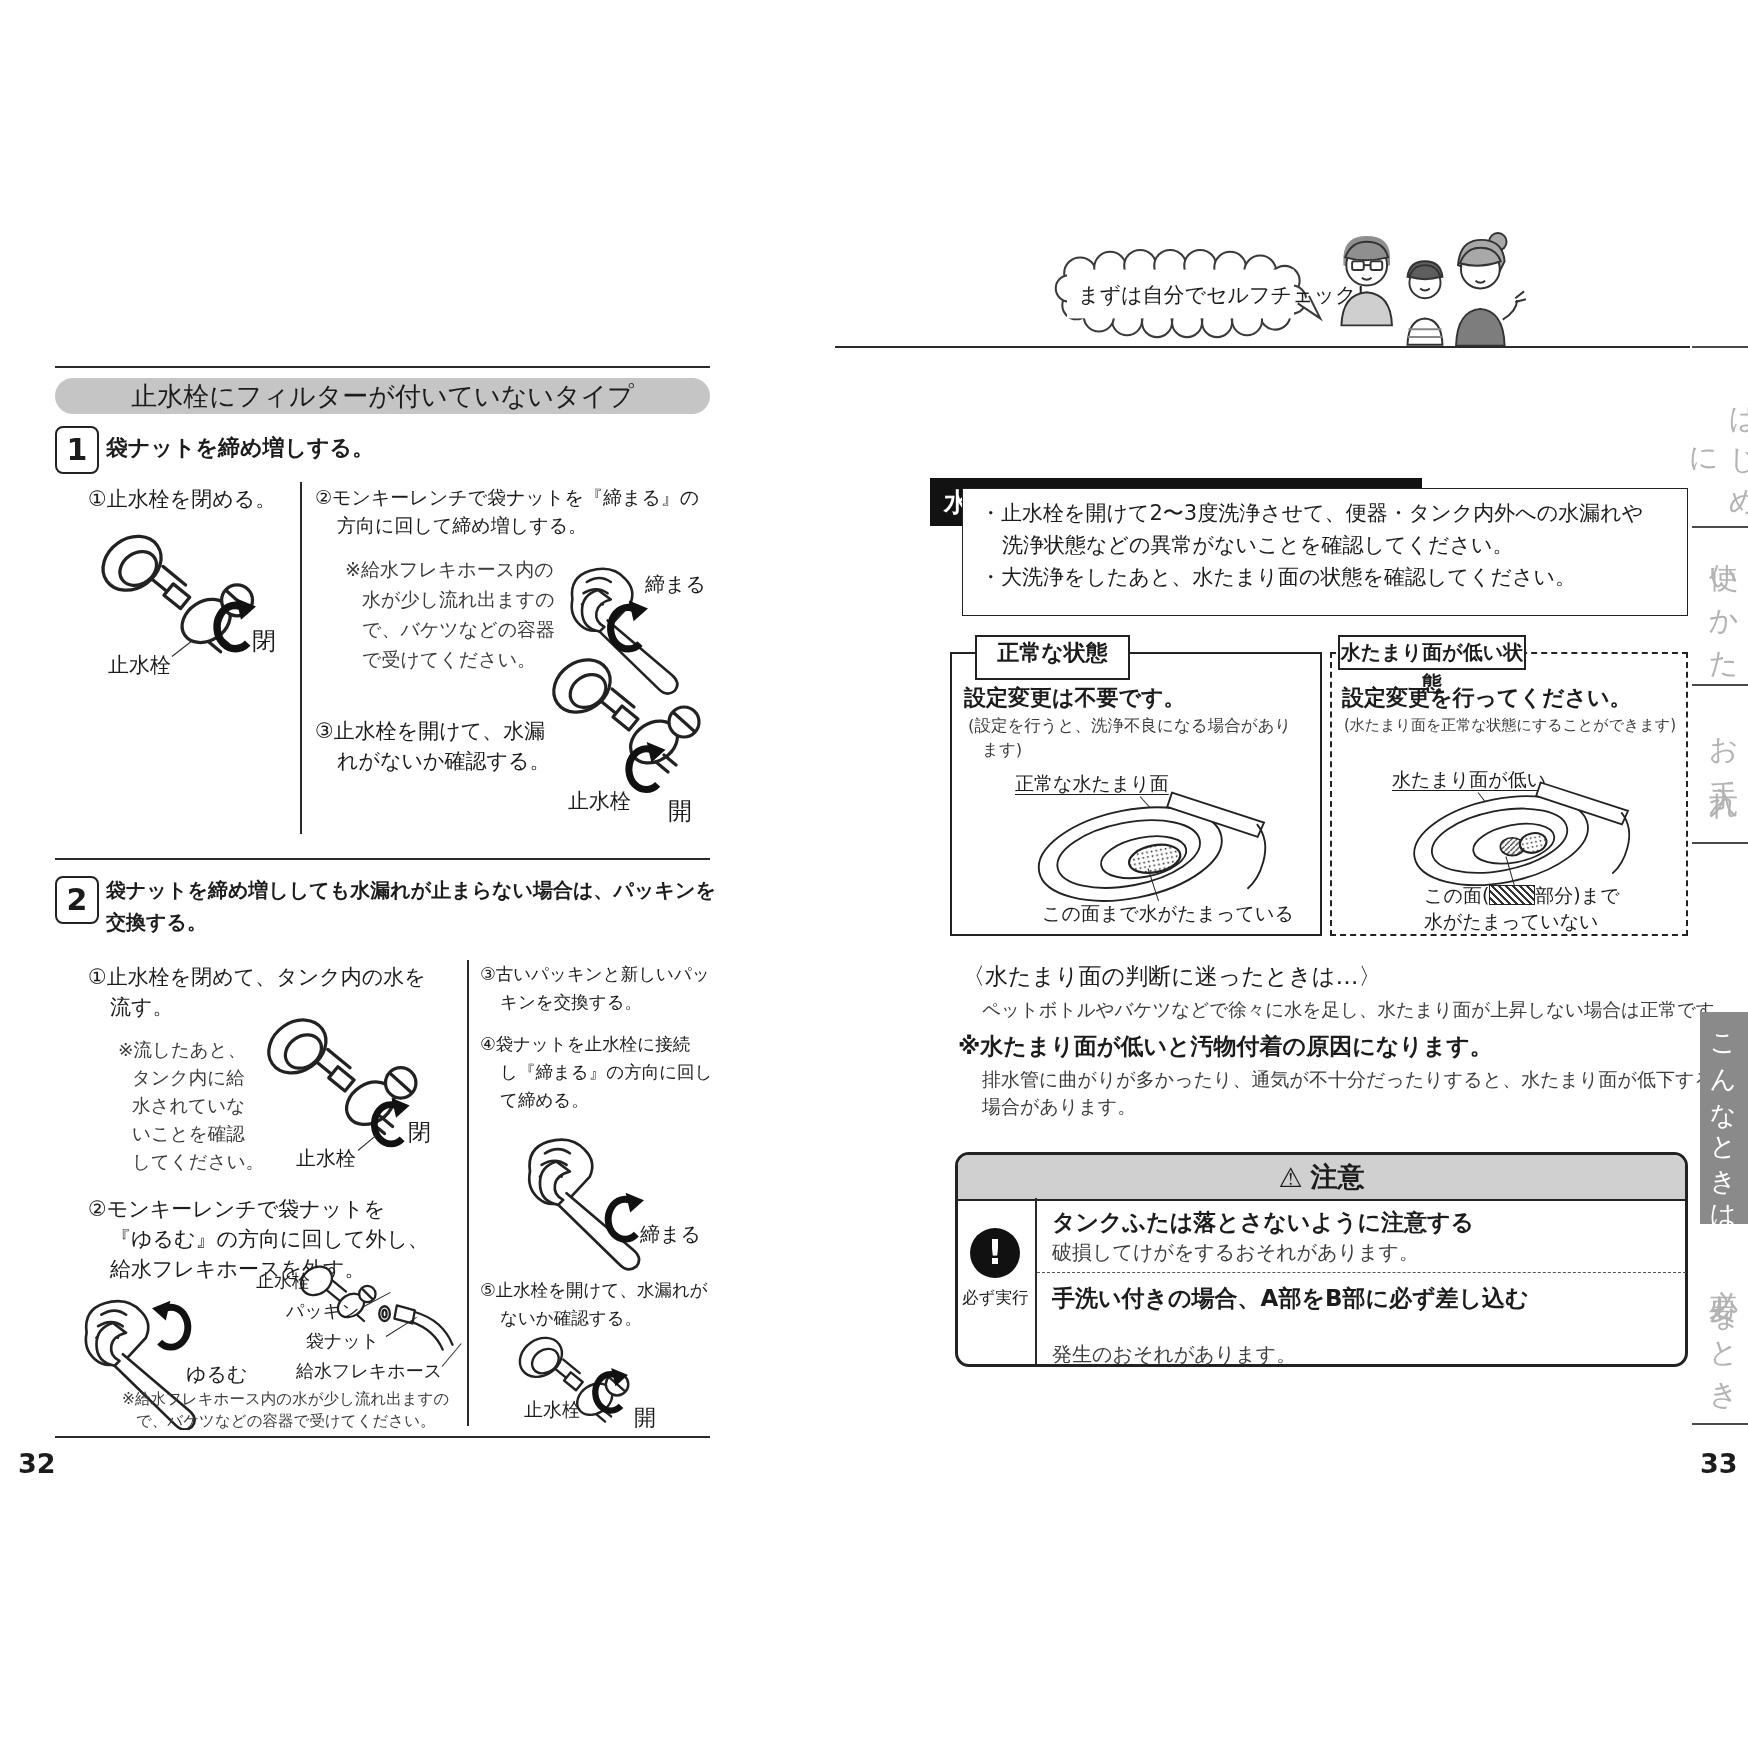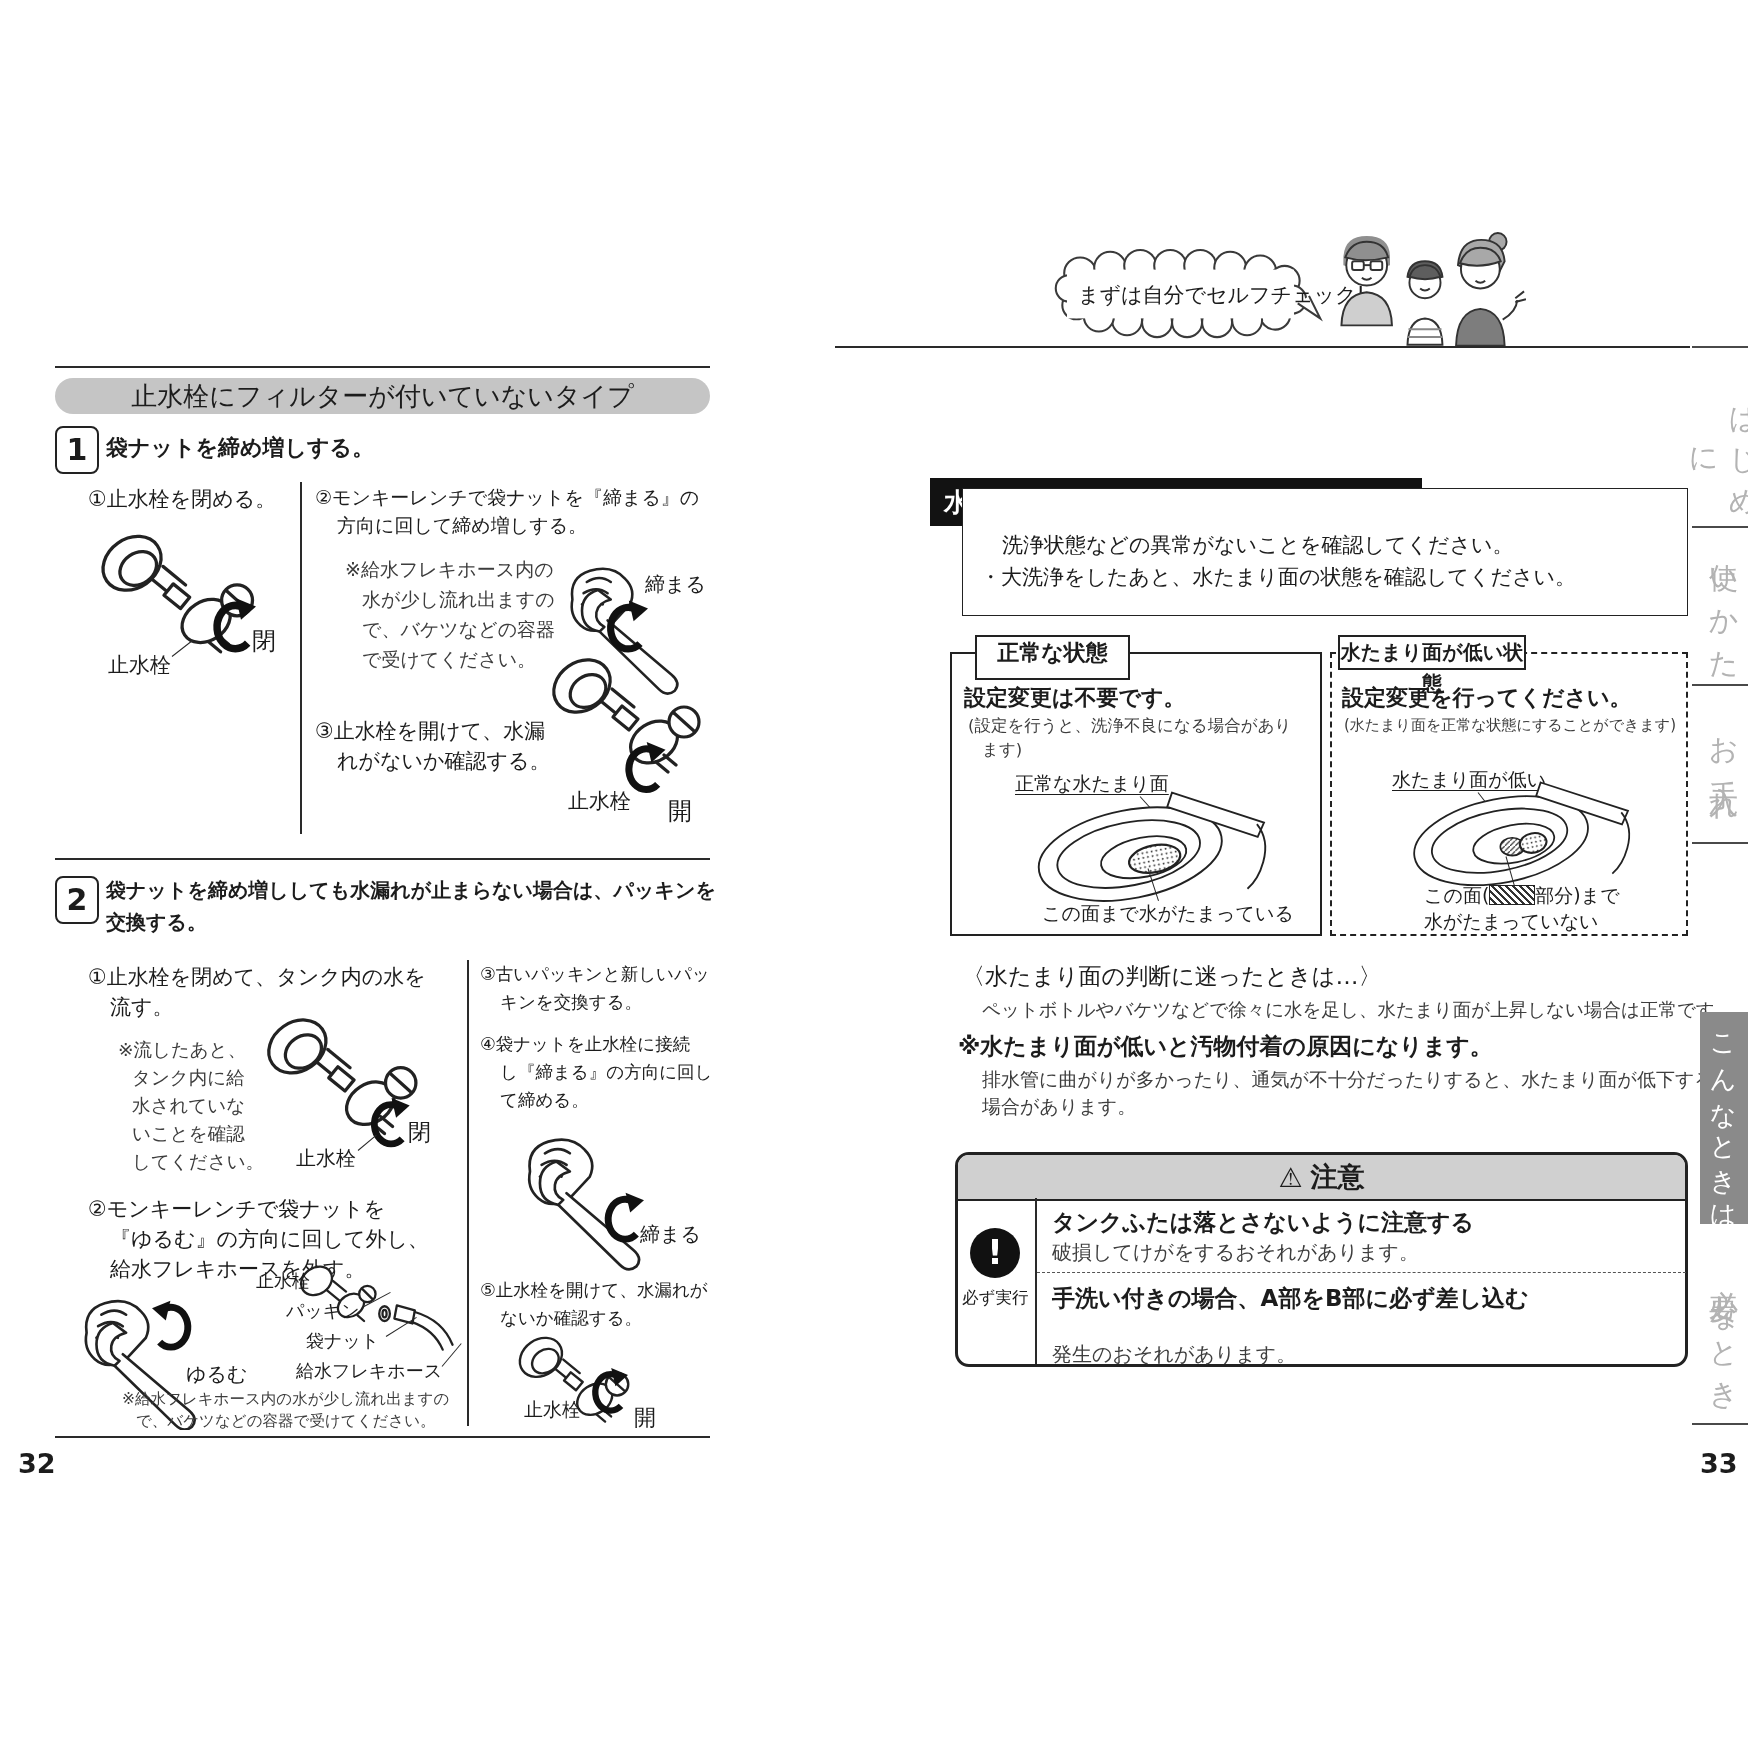--- a/index.html
+++ b/index.html
@@ -319,20 +319,21 @@
       <use href="#sym-family"></use>
     </svg>
 
   <div class="rule" style="left:835px;top:346px;width:855px;"></div>
 
   <div class="blackhdr" style="left:930px;top:430px;width:492px;height:48px;font-size:26px;">
     <span>水たまり面が低下する場合の対応方法</span>
   </div>
 
   <div class="box" style="left:962px;top:488px;width:726px;height:128px;border-width:1.8px;"></div>
+  <div class="t" style="left:980px;top:500px;font-size:21px;">・止水栓を開けて2〜3度洗浄させて、便器・タンク内外への水漏れや</div>
   <div class="t" style="left:1002px;top:532px;font-size:21px;">洗浄状態などの異常がないことを確認してください。</div>
   <div class="t" style="left:980px;top:564px;font-size:21px;">・大洗浄をしたあと、水たまり面の状態を確認してください。</div>
 
   <div class="box" style="left:950px;top:652px;width:372px;height:284px;border-width:2.5px;"></div>
   <div class="tab" style="left:975px;top:635px;width:155px;height:45px;font-size:22px;line-height:32px;">
     <span>正常な状態</span>
   </div>
   <div class="t b" style="left:964px;top:684px;font-size:22px;">設定変更は不要です。</div>
   <div class="t gray" style="left:968px;top:716px;font-size:16.5px;">(設定を行うと、洗浄不良になる場合があり</div>
   <div class="t gray" style="left:982px;top:740px;font-size:16.5px;">ます)</div>

